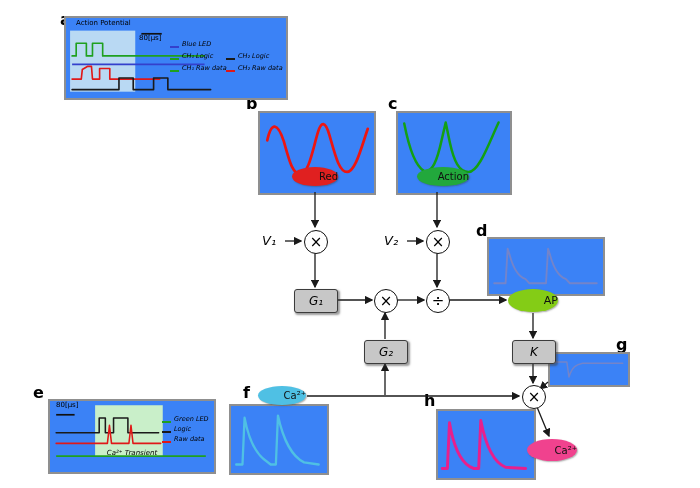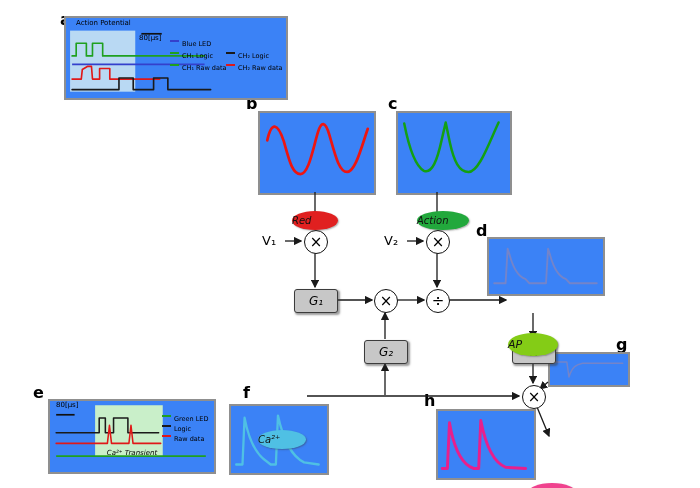--- a/index.html
+++ b/index.html
@@ -17,27 +17,27 @@
     font-style:italic; font-size:12px; box-shadow:1.5px 1.5px 2px rgba(60,60,60,.5);
     z-index:6;
   }
   .opcircle {
     position:absolute; width:22px; height:22px; border:1.6px solid #111;
     border-radius:50%; background:#fff; display:flex; align-items:center;
     justify-content:center; font-size:15px; line-height:1; z-index:6;
   }
   .ellipse {
     position:absolute; border-radius:50%; display:flex; align-items:center;
-    justify-content:flex-start; font-style:italic; font-size:10px; color:#101010;
-    z-index:7; box-shadow:1px 1px 1.5px rgba(60,60,60,.4);margin-top:44px;
-  }
-  .vlabel { position:absolute; font-size:13px; z-index:6; }
+    justify-content:flex-end; font-size:10px; color:#101010;
+    z-index:7; box-shadow:1px 1px 1.5px rgba(60,60,60,.4);
+  }
+  .vlabel { position:absolute; font-style:italic; font-size:13px; z-index:6; }
   .tinytext { position:absolute; font-size:7px; line-height:1.1; white-space:nowrap; }
-  .legend-item { position:absolute; display:flex; align-items:flex-start; gap:3px;
-    font-size:6.5px; white-space:nowrap; }
+  .legend-item { position:absolute; display:flex; align-items:flex-end; gap:3px;
+    font-size:6.5px; font-style:italic; white-space:nowrap; }
   .legend-swatch { display:inline-block; width:9px; height:2px; flex:none; }
   .caption { position:absolute; left:0; right:0; text-align:center; font-size:7px; font-style:italic; }
   svg.flow { position:absolute; left:0; top:0; width:700px; height:488px; pointer-events:none; z-index:5; }
   .trace { fill:none; stroke-linecap:round; stroke-linejoin:round; }
 </style>
 </head>
 <body>
 
 <div id="canvas">
 

